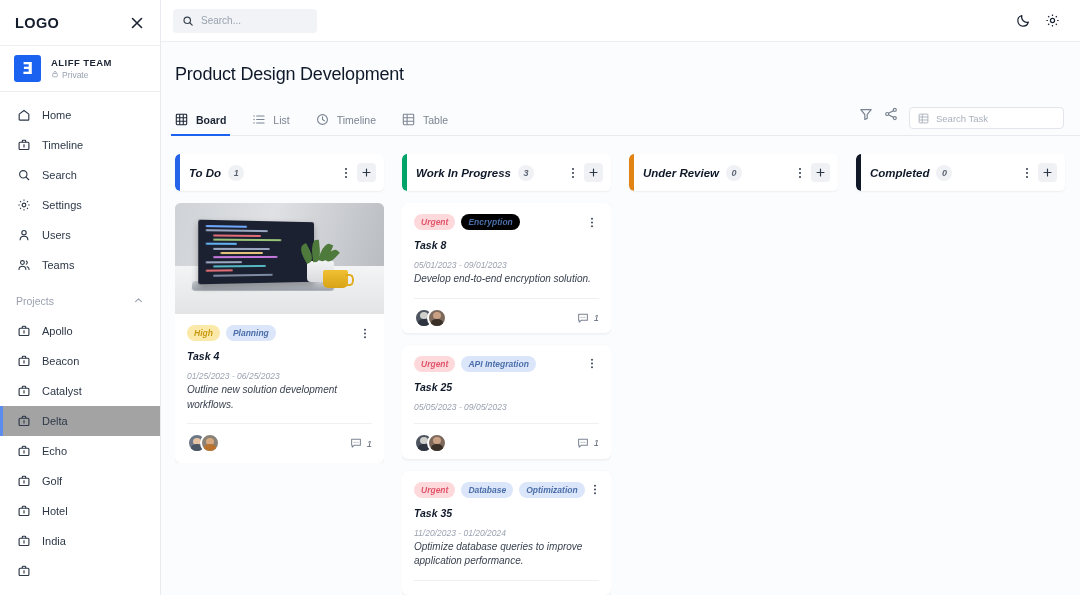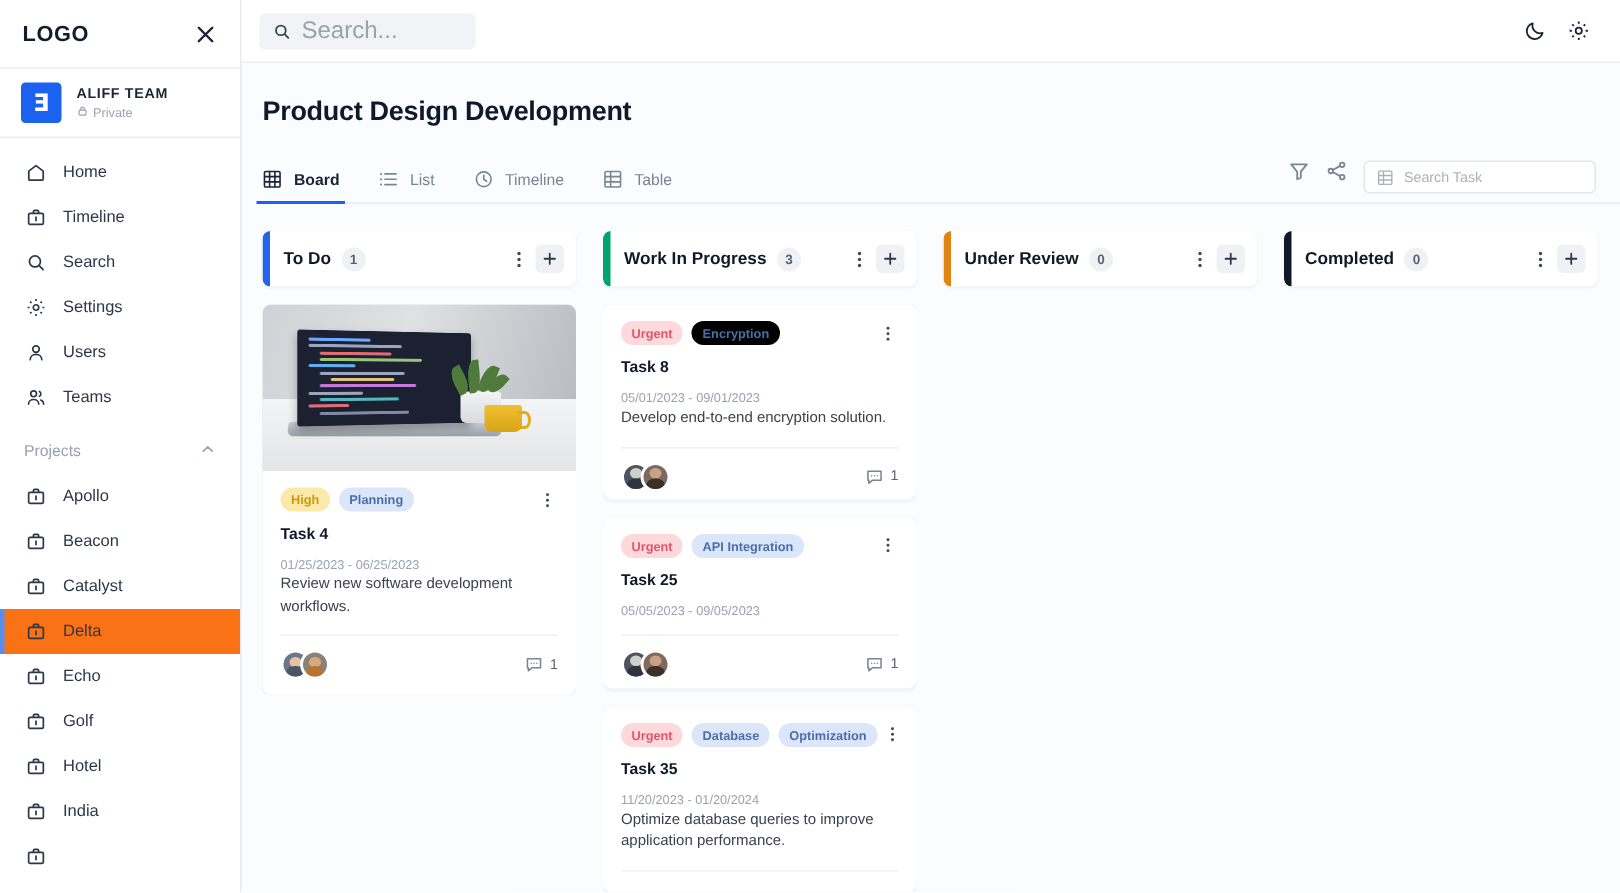--- a/index.html
+++ b/index.html
@@ -62,21 +62,21 @@
     padding: 0 16px; margin-top: 6px;
     font-size: 10.5px; color: #9aa2b0; cursor: pointer;
   }
   .proj-item {
     height: 30px;
     display: flex; align-items: center; gap: 11px;
     padding: 0 16px;
     font-size: 11px; color: #2c3747;
     cursor: pointer; position: relative;
   }
-  .proj-item.active { background: #f97316; }
+  .proj-item.active { background: #a3a3a3; }
   .proj-item.active::before {
     content: ""; position: absolute; left: 0; top: 0; bottom: 0; width: 3px; background: #5b8def;
   }
   .proj-item .ic { width: 15px; height: 15px; flex: 0 0 15px; display: flex; align-items: center; justify-content: center; color: #2c3747; }
 
   
   .main { flex: 1 1 auto; display: flex; flex-direction: column; min-width: 0; background: #fbfcfd; }
 
   .topbar {
     height: 42px; flex: 0 0 42px;
@@ -88,28 +88,28 @@
   .search-box {
     width: 144px; height: 24px;
     background: #f1f3f6; border-radius: 4px;
     display: flex; align-items: center; gap: 7px;
     padding: 0 9px;
   }
   .search-box .ic { color: #39424f; width: 12px; height: 12px; display:flex; }
   .search-box input {
     border: 0; outline: 0; background: transparent;
     font-family: "Liberation Sans", sans-serif;
-    font-size: 16px; color: #39424f; width: 100%;
+    font-size: 10px; color: #39424f; width: 100%;
   }
   .search-box input::placeholder { color: #9aa2b0; }
   .topbar-right { display: flex; align-items: center; gap: 14px; padding-right: 6px; }
   .topbar-right .tb-ic { width: 15px; height: 15px; color: #1b2434; cursor: pointer; display:flex; }
 
   .page-head { background: #fbfcfd; padding: 22px 0 0 14px; }
-  .page-title { font-size: 18px; font-weight: 700; color: #10192a; letter-spacing: -.2px; }
+  .page-title { font-size: 18px; font-weight: 400; color: #10192a; letter-spacing: -.2px; }
 
   .tabs-row {
     margin-top: 20px;
     height: 31px;
     border-bottom: 1px solid #e7eaee;
     display: flex; align-items: flex-end; justify-content: space-between;
     padding-right: 16px;
   }
   .tabs { display: flex; align-items: center; gap: 26px; height: 31px; }
   .tab {
@@ -134,20 +134,21 @@
     border: 0; outline: 0; background: transparent;
     font-family: "Liberation Sans", sans-serif; font-size: 9.5px; color: #39424f; width: 100%;
   }
   .task-search input::placeholder { color: #aab1bc; }
 
   
   .board {
     flex: 1 1 auto; display: flex; gap: 18px;
     padding: 18px 0 0 14px;
     overflow: hidden;
+    font-style: italic;
   }
   .column { width: 209px; flex: 0 0 209px; display: flex; flex-direction: column; min-height: 0; }
   .col-head {
     height: 37px; flex: 0 0 37px;
     background: #ffffff; border-radius: 5px;
     display: flex; align-items: center;
     box-shadow: 0 1px 2px rgba(16,25,42,.06);
     position: relative; overflow: hidden;
     padding-left: 14px; padding-right: 8px;
   }
@@ -594,21 +595,21 @@
                 <span class="dots-btn">
                   <svg viewBox="0 0 4 14" width="4" height="13" fill="currentColor">
                       <circle cx="2" cy="3" r="1.05"></circle>
                       <circle cx="2" cy="7" r="1.05"></circle>
                       <circle cx="2" cy="11" r="1.05"></circle>
                     </svg>
                 </span>
               </div>
               <div class="card-title">Task 4</div>
               <div class="card-date">01/25/2023 - 06/25/2023</div>
-              <div class="card-desc">Review new software development workflows.</div>
+              <div class="card-desc">Outline new solution development workflows.</div>
               <div class="card-foot">
                 <div class="avatars">
                   <span class="avatar" style="background:#6c7787">
                     <span class="face">
                         <span class="head" style="background:#e7c3a4"></span>
                         <span class="body" style="background:#4a5565"></span>
                       </span>
                   </span>
                   <span class="avatar" style="background:#8a8276">
                     <span class="face">

